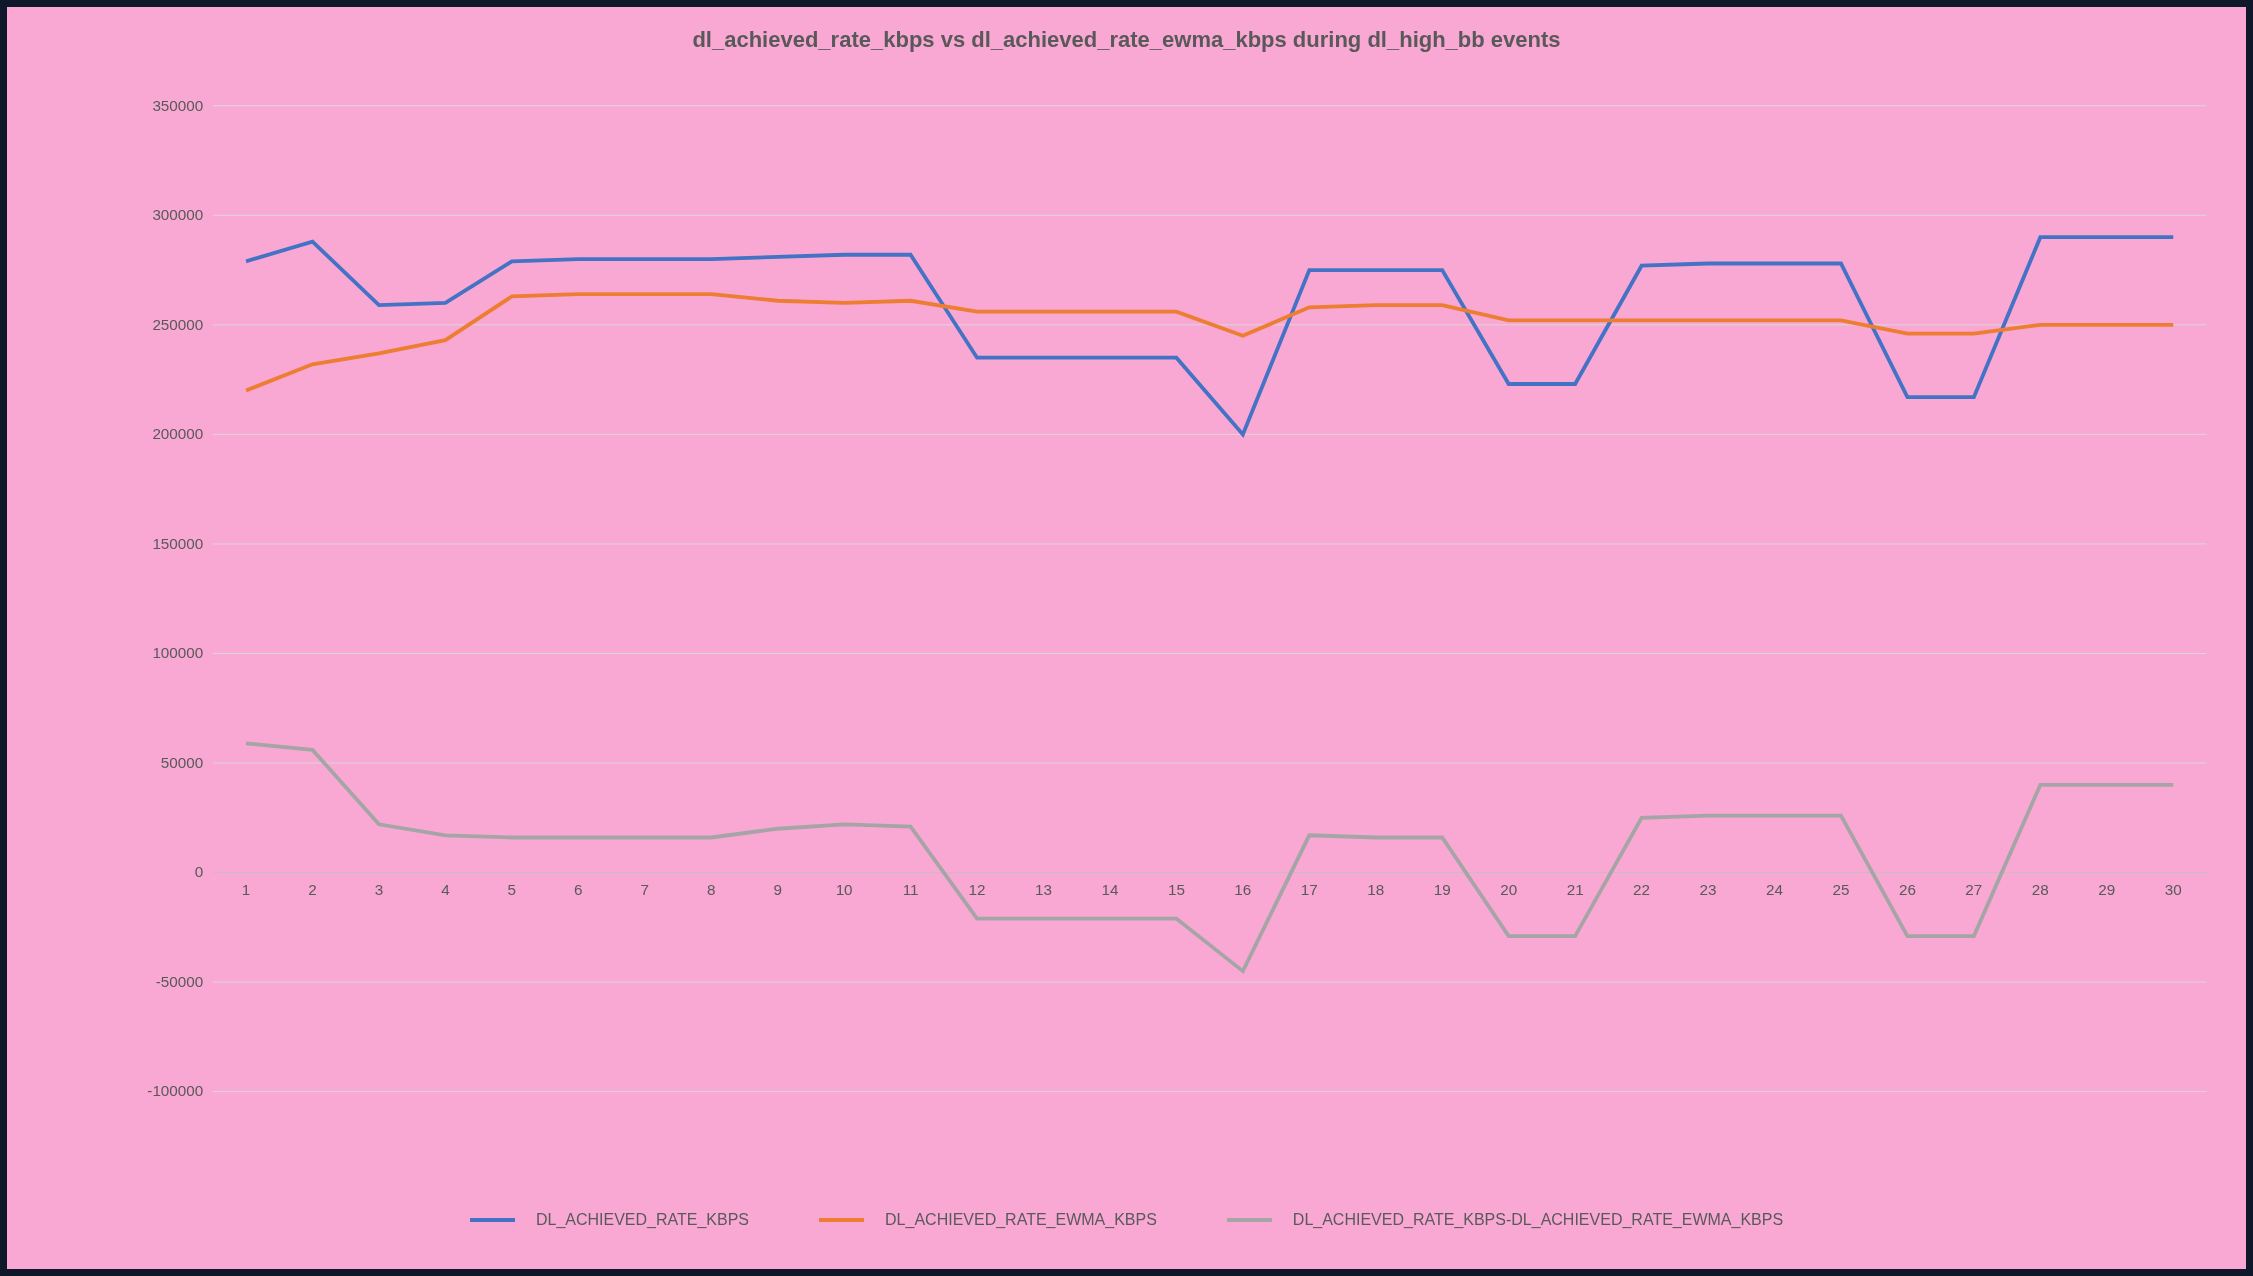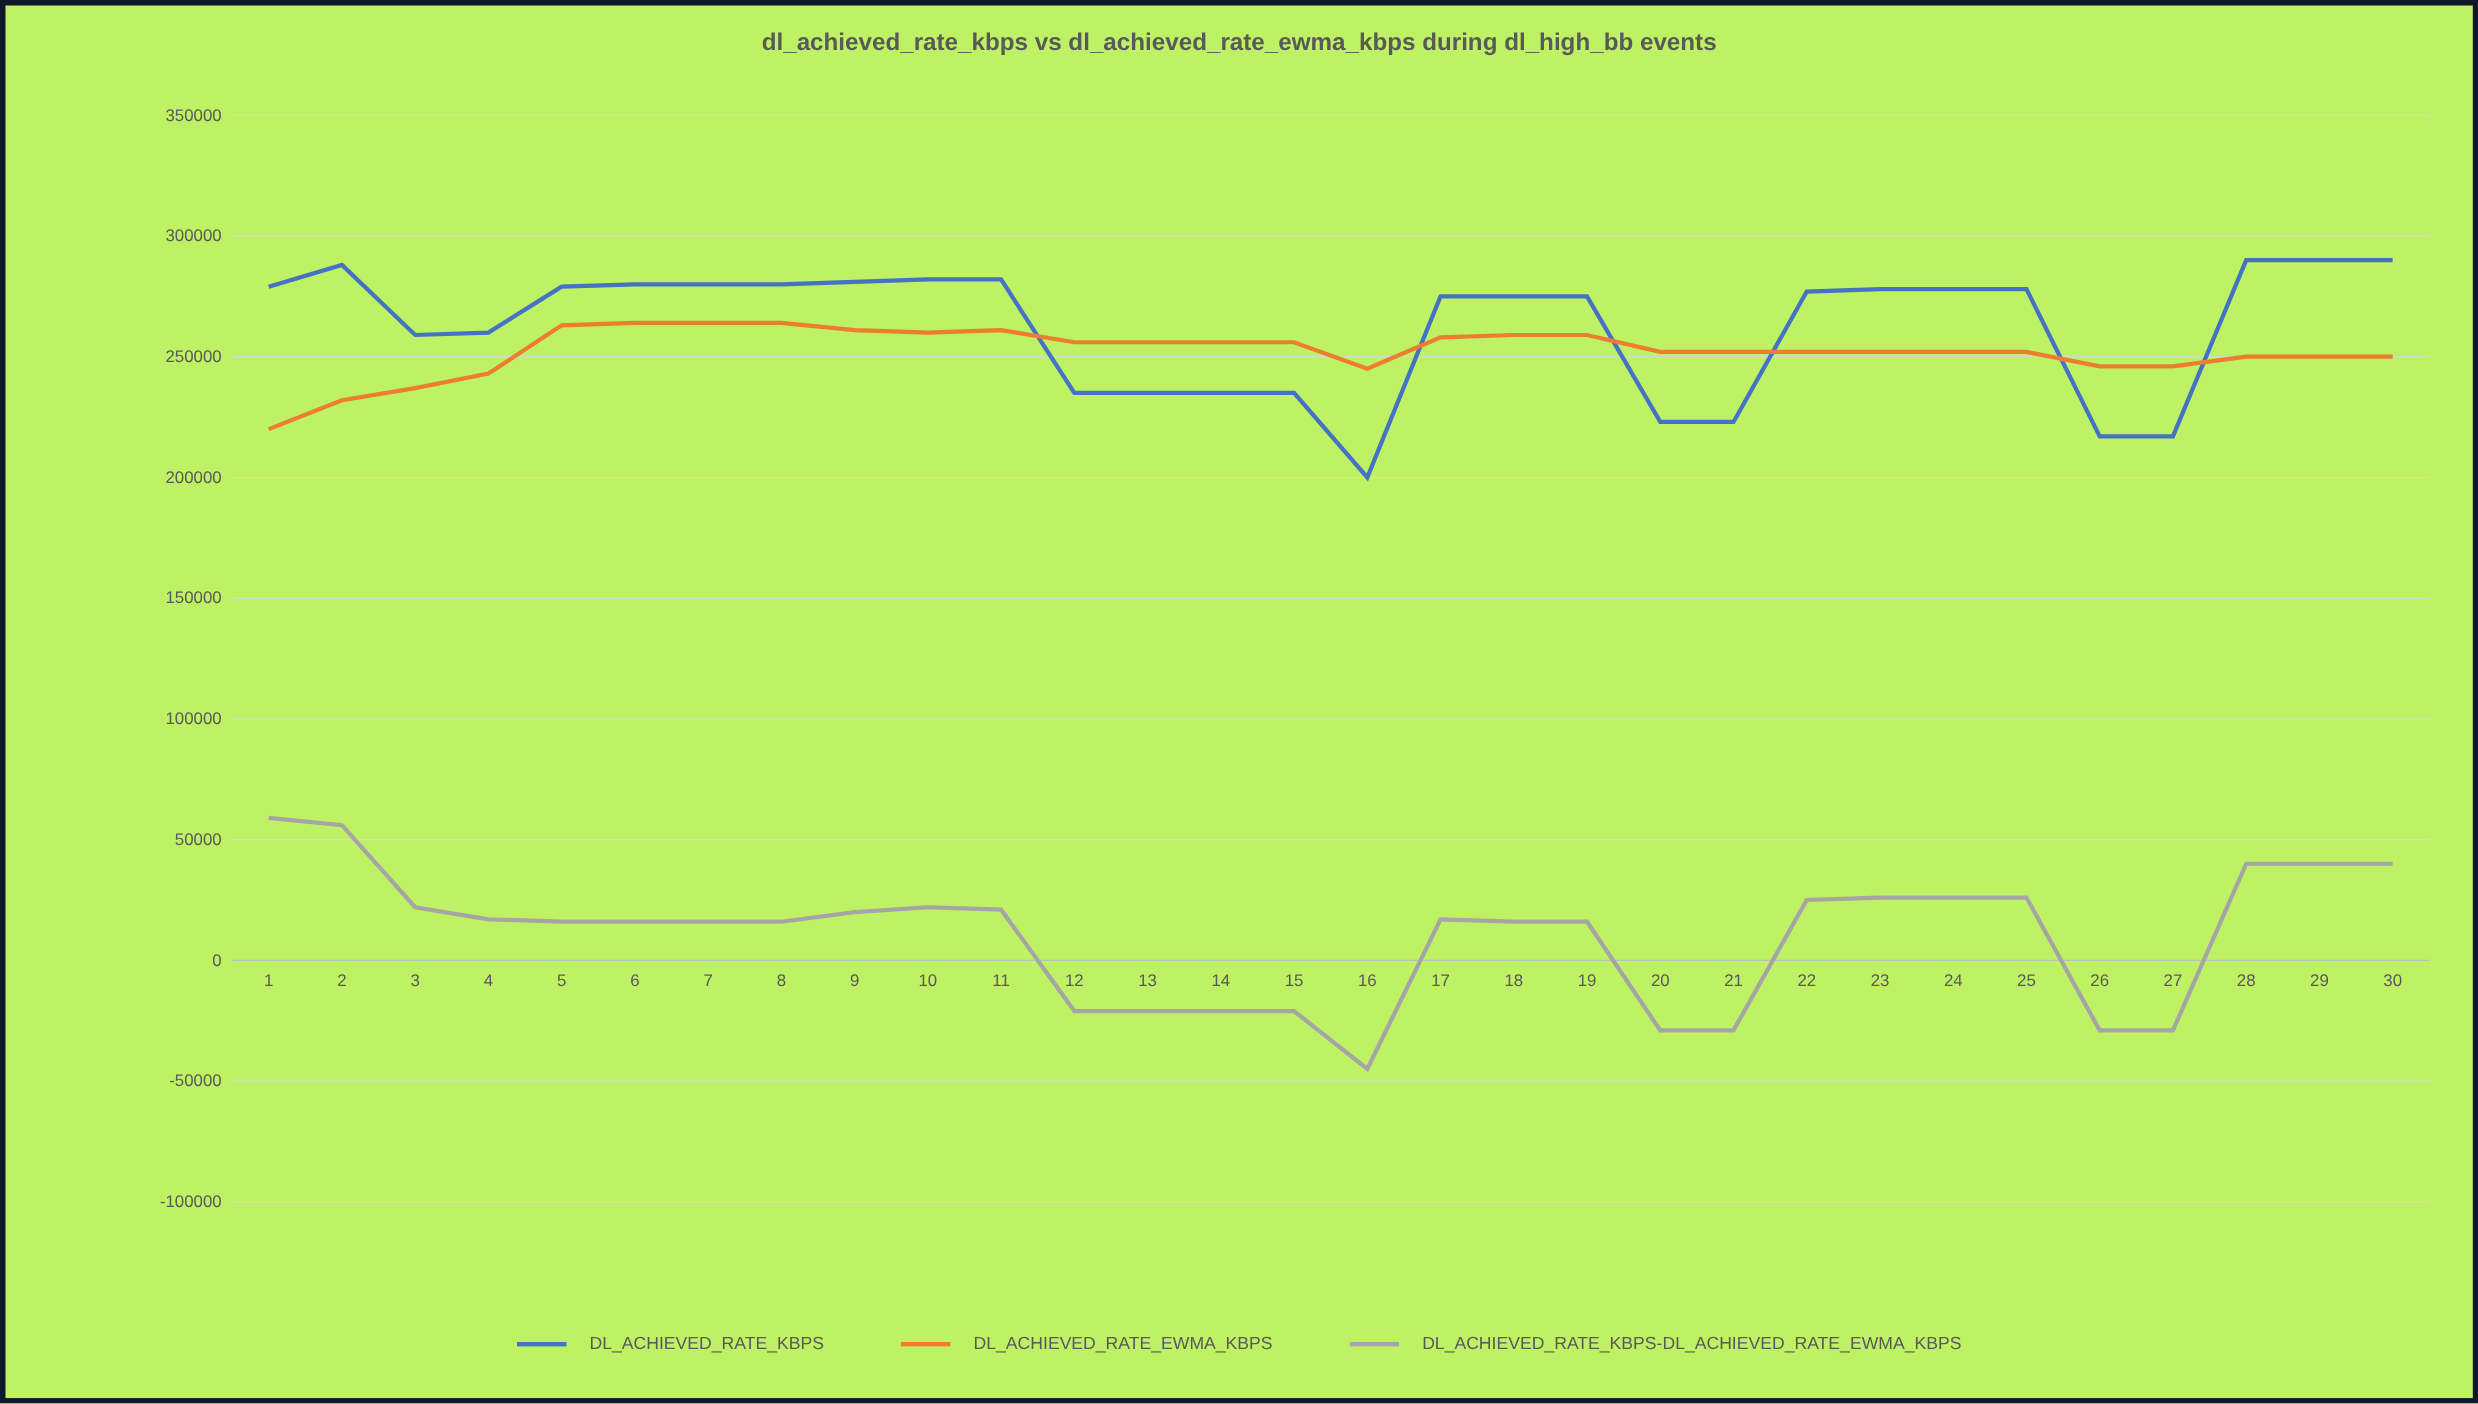--- a/index.html
+++ b/index.html
@@ -7,23 +7,23 @@
     padding: 0;
     background: #ffffff;
     font-family: "Segoe UI", Arial, sans-serif;
     font-size: 12px;
     color: #595959;
   }
   .chart-wrap {
     width: 2253px;
     height: 1276px;
     box-sizing: border-box;
-    border: 5px solid #0f172a;
+    border: 7px solid #0f172a;
     position: relative;
-    background: #bef264;
+    background: #f9a8d4;
   }
   .chart-title {
     position: absolute;
     top: 20px;
     left: 0; right: 0;
     text-align: center;
     font-size: 22px;
     font-weight: bold;
     color: #595959;
   }

